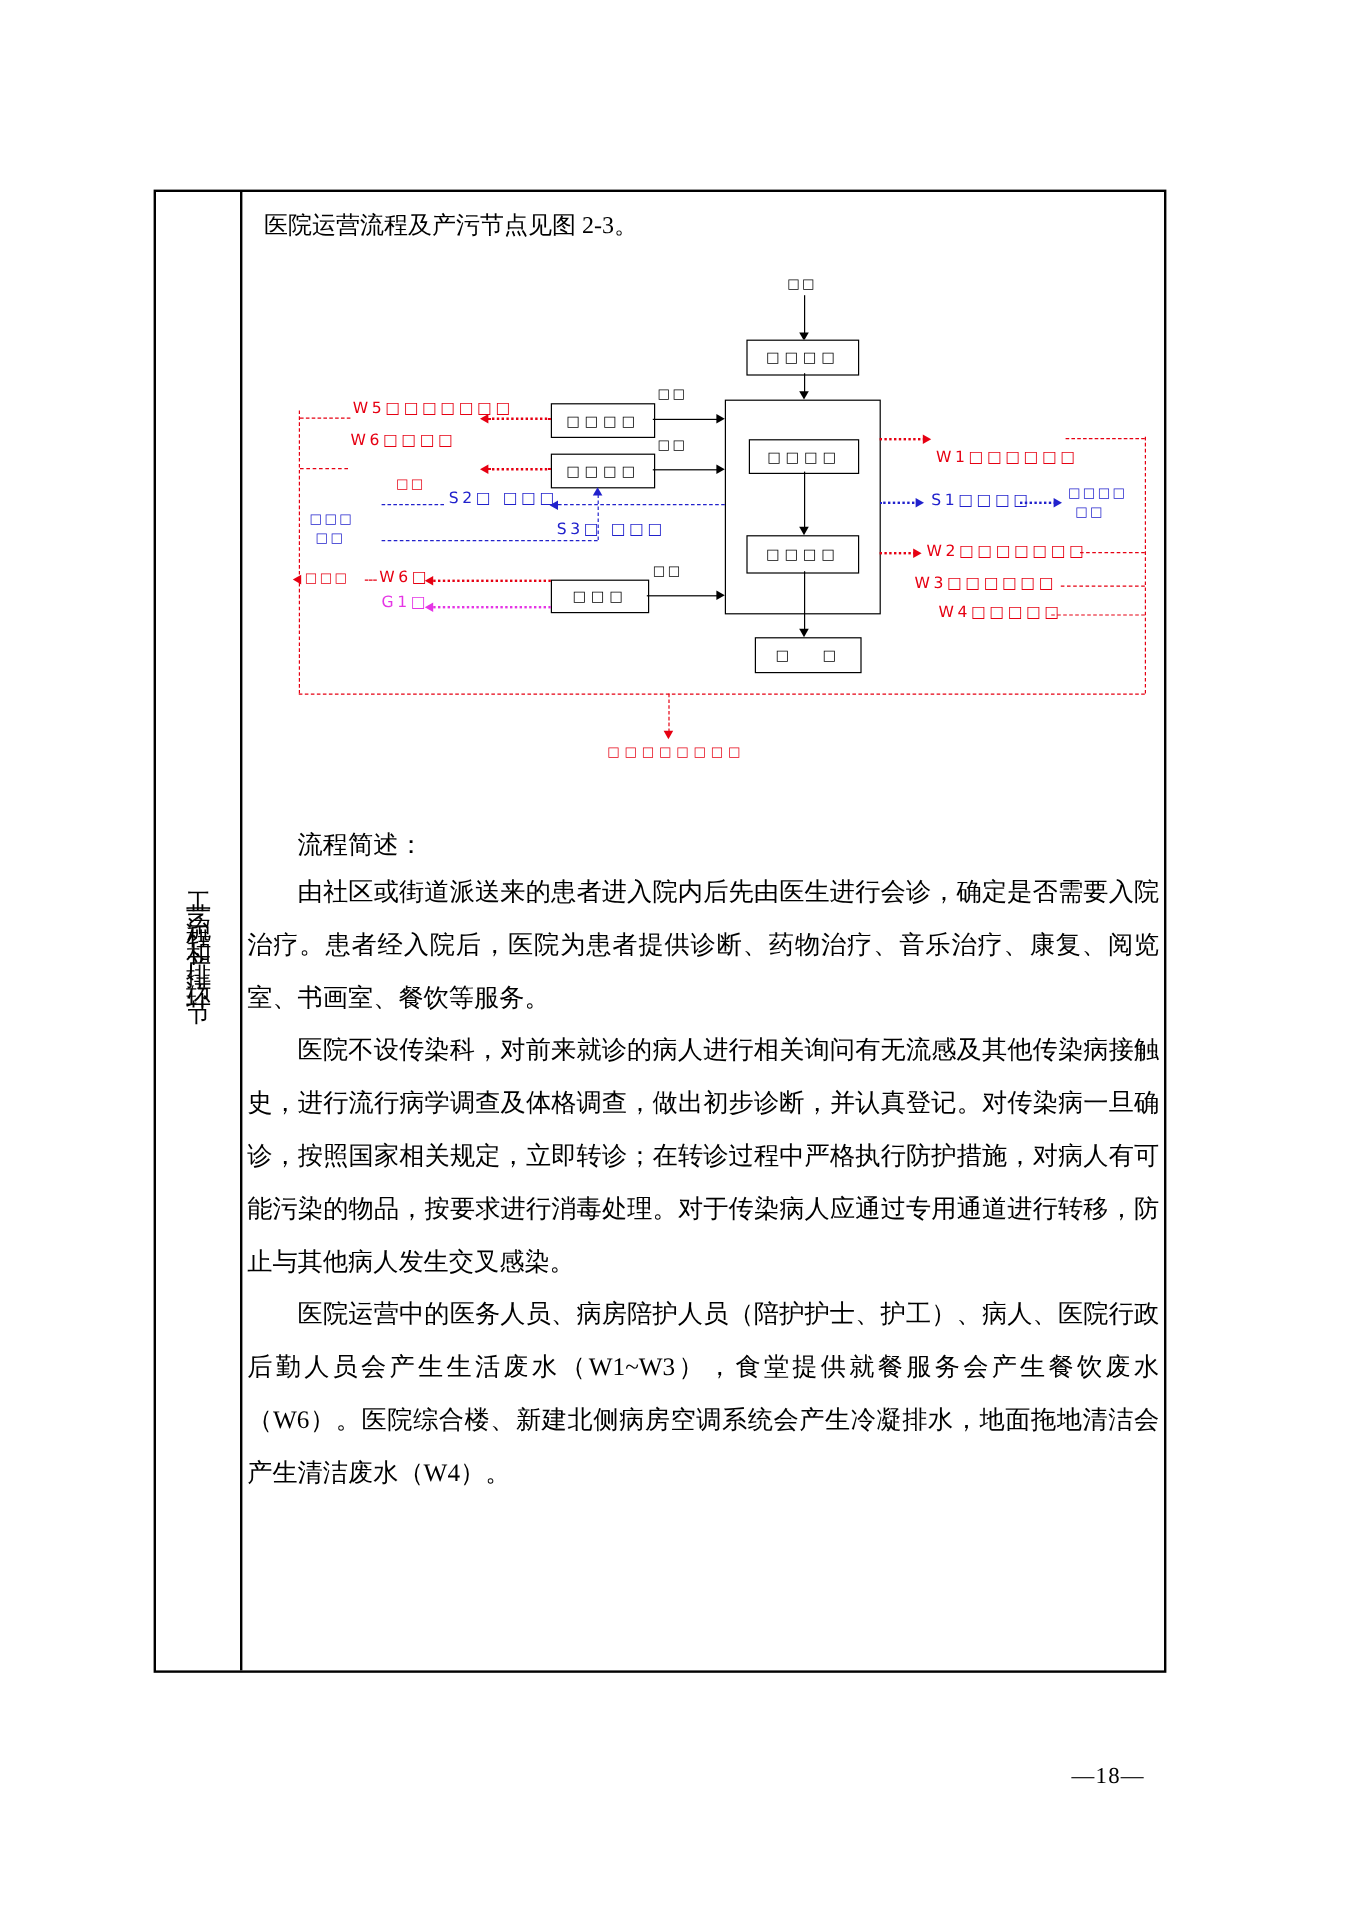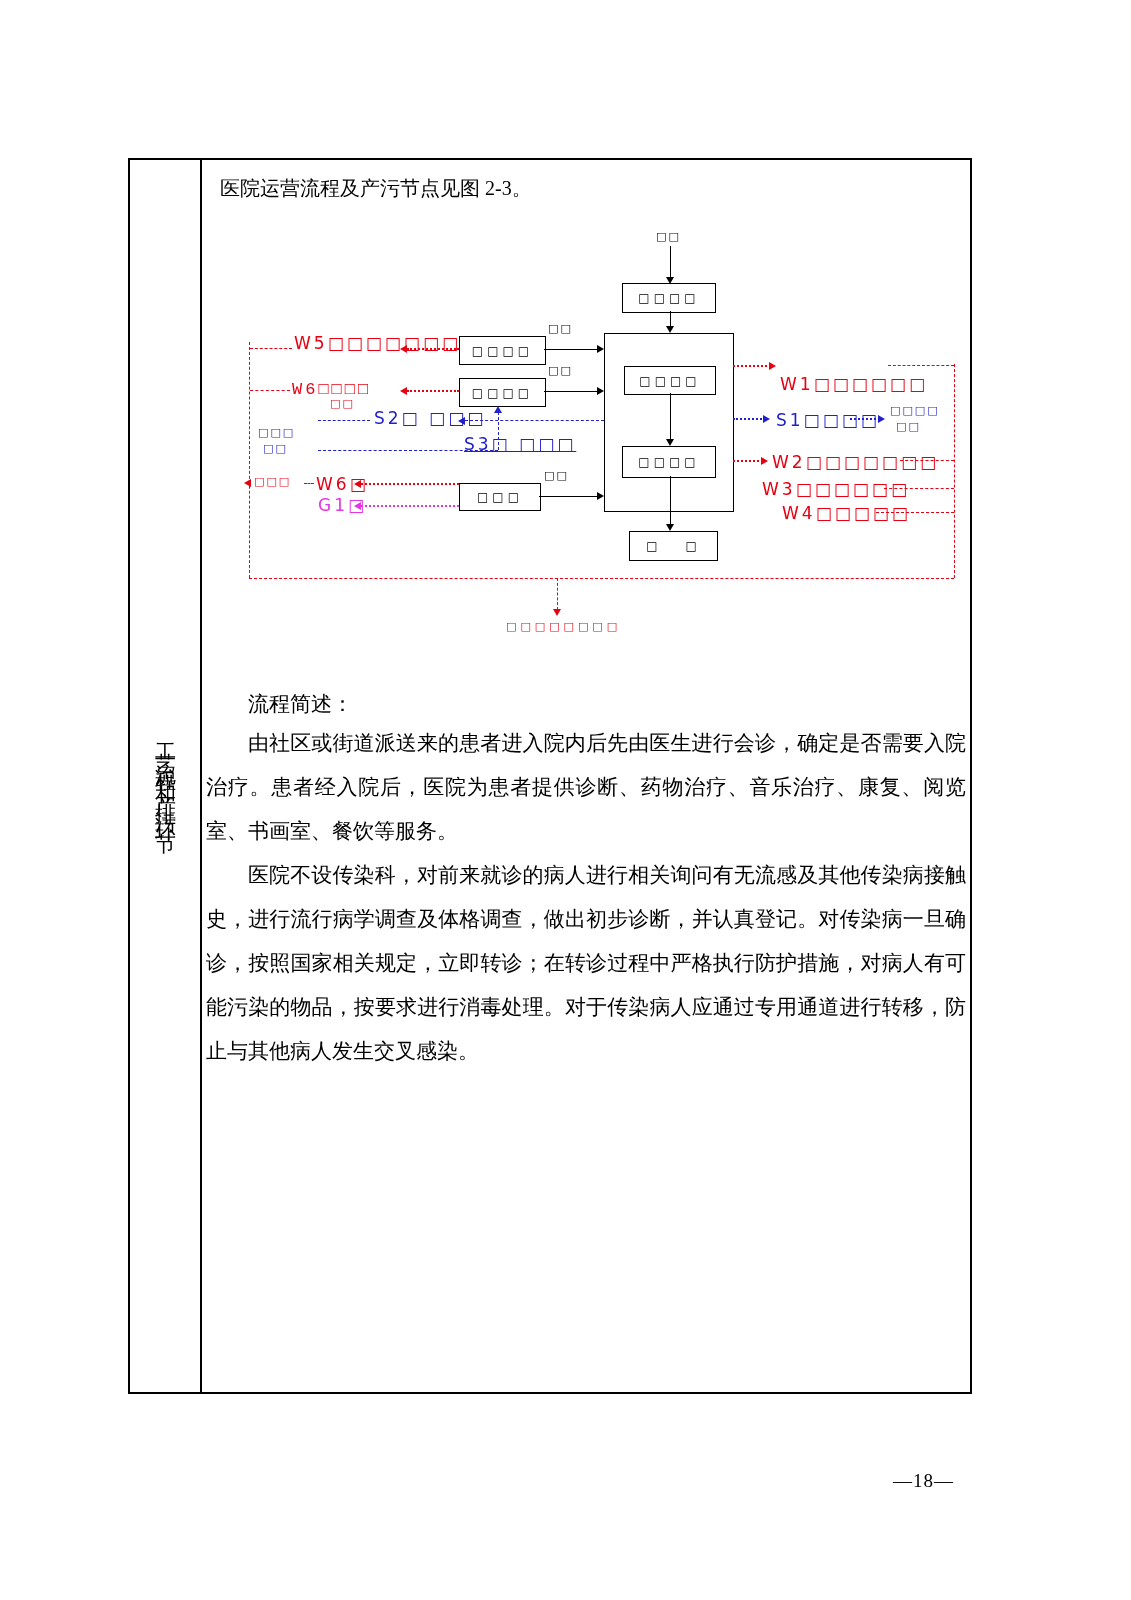--- a/index.html
+++ b/index.html
@@ -6,21 +6,21 @@
   .page{position:relative;width:1131px;height:1600px;background:#fff;font-family:"Liberation Serif",serif;color:#000;overflow:hidden;}
   .doc-table{position:absolute;left:128px;top:158px;width:840px;height:1232px;border:2px solid #000;display:flex;}
   .side-cell{width:70px;border-right:2px solid #000;display:flex;align-items:center;justify-content:center;}
   .side-text{writing-mode:vertical-rl;text-orientation:upright;font-size:21px;letter-spacing:10px;line-height:1;}
   .main-cell{position:relative;flex:1;padding:14px 4px 0 4px;overflow:hidden;}
   .intro{margin:0;font-size:20px;line-height:28px;text-indent:14px;}
   
   .fc{position:relative;height:455px;margin-top:26px;font-family:"DejaVu Sans",sans-serif;}
   .box{position:absolute;border:1px solid #000;background:#fff;display:flex;align-items:center;justify-content:center;font-size:12px;letter-spacing:4px;color:#000;white-space:nowrap;}
   .obox{position:absolute;border:1px solid #000;}
-  .lbl{position:absolute;font-size:17px;letter-spacing:3px;white-space:nowrap;}
+  .lbl{position:absolute;font-size:13px;letter-spacing:3px;white-space:nowrap;}
   .sm{font-size:11px;letter-spacing:2px;}
   .red{color:#e60012}.blue{color:#2121cc}.mag{color:#e535e5}.blk{color:#000}
   .hl{position:absolute;height:0;}
   .vl{position:absolute;width:0;}
   .sol-blk{border-top:1.5px solid #000}
   .vsol-blk{border-left:1.5px solid #000}
   .dash-red{border-top:1.5px dashed #e60012}
   .vdash-red{border-left:1.5px dashed #e60012}
   .dot-red{border-top:2px dotted #e60012}
   .dot-mag{border-top:2px dotted #e535e5}
@@ -83,40 +83,40 @@
         <div class="box" style="left:253px;top:255px;width:80px;height:26px;">□□□</div>
         <div class="lbl blk sm" style="left:338px;top:241px;">□□</div>
         <div class="hl sol-blk" style="left:333px;top:268px;width:59px;"></div>
         <div class="ah ah-r blk" style="left:391px;top:264px;"></div>
 
         <div class="lbl red" style="left:88px;top:105px;">W5□□□□□□□</div>
         <div class="hl dot-red" style="left:201px;top:120px;width:52px;"></div>
         <div class="ah ah-l red" style="left:194px;top:117px;"></div>
         <div class="hl dash-red" style="left:44px;top:120px;width:42px;"></div>
 
-        <div class="lbl red" style="left:86px;top:152px;font-family:Liberation Mono, monospace;">W6□□□□</div>
+        <div class="lbl red" style="left:86px;top:132px;">W6□□□□</div>
         <div class="lbl red sm" style="left:124px;top:169px;">□□</div>
         <div class="hl dot-red" style="left:201px;top:162px;width:52px;"></div>
         <div class="ah ah-l red" style="left:194px;top:159px;"></div>
         <div class="hl dash-red" style="left:44px;top:162px;width:40px;"></div>
 
         <div class="vl vdash-red" style="left:43px;top:114px;height:236px;"></div>
         <div class="hl dash-red" style="left:43px;top:350px;width:705px;"></div>
         <div class="vl vdash-red" style="left:748px;top:136px;height:214px;"></div>
         <div class="vl vdash-red" style="left:351px;top:350px;height:32px;"></div>
         <div class="ah ah-d red" style="left:347px;top:381px;"></div>
         <div class="lbl red sm" style="left:300px;top:392px;letter-spacing:4px;">□□□□□□□□</div>
 
         <div class="lbl blue" style="left:168px;top:180px;">S2□ □□□</div>
         <div class="hl dash-blue" style="left:259px;top:192px;width:139px;"></div>
         <div class="ah ah-l blue" style="left:252px;top:189px;"></div>
         <div class="hl dash-blue" style="left:112px;top:192px;width:52px;"></div>
         <div class="lbl blue sm" style="left:52px;top:198px;">□□□</div>
         <div class="lbl blue sm" style="left:57px;top:214px;">□□</div>
-        <div class="lbl blue" style="left:258px;top:206px;text-decoration:underline;">S3□ □□□</div>
+        <div class="lbl blue" style="left:258px;top:206px;">S3□ □□□</div>
         <div class="hl dash-blue" style="left:112px;top:222px;width:180px;"></div>
         <div class="vl vdash-blue" style="left:292px;top:184px;height:38px;"></div>
         <div class="ah ah-u blue" style="left:288px;top:178px;"></div>
 
         <div class="ah ah-l red" style="left:38px;top:251px;"></div>
         <div class="lbl red sm" style="left:48px;top:247px;">□□□</div>
         <div class="hl dash-red" style="left:98px;top:255px;width:10px;"></div>
         <div class="lbl red" style="left:110px;top:246px;">W6□</div>
         <div class="hl dot-red" style="left:155px;top:255px;width:98px;"></div>
         <div class="ah ah-l red" style="left:148px;top:252px;"></div>
@@ -145,17 +145,18 @@
         <div class="lbl red" style="left:556px;top:251px;">W3□□□□□□</div>
         <div class="hl dash-red" style="left:678px;top:260px;width:70px;"></div>
 
         <div class="lbl red" style="left:576px;top:275px;">W4□□□□□</div>
         <div class="hl dash-red" style="left:670px;top:284px;width:78px;"></div>
       </div>
 
       <p class="summary">流程简述：</p>
       <p class="para">由社区或街道派送来的患者进入院内后先由医生进行会诊，确定是否需要入院治疗。患者经入院后，医院为患者提供诊断、药物治疗、音乐治疗、康复、阅览室、书画室、餐饮等服务。</p>
       <p class="para">医院不设传染科，对前来就诊的病人进行相关询问有无流感及其他传染病接触史，进行流行病学调查及体格调查，做出初步诊断，并认真登记。对传染病一旦确诊，按照国家相关规定，立即转诊；在转诊过程中严格执行防护措施，对病人有可能污染的物品，按要求进行消毒处理。对于传染病人应通过专用通道进行转移，防止与其他病人发生交叉感染。</p>
+      <p class="para">医院运营中的医务人员、病房陪护人员（陪护护士、护工）、病人、医院行政后勤人员会产生生活废水（W1~W3），食堂提供就餐服务会产生餐饮废水（W6）。医院综合楼、新建北侧病房空调系统会产生冷凝排水，地面拖地清洁会产生清洁废水（W4）。</p>
     </div>
   </div>
 
   <div class="page-number">—18—</div>
 </div>
 
 </body></html>

